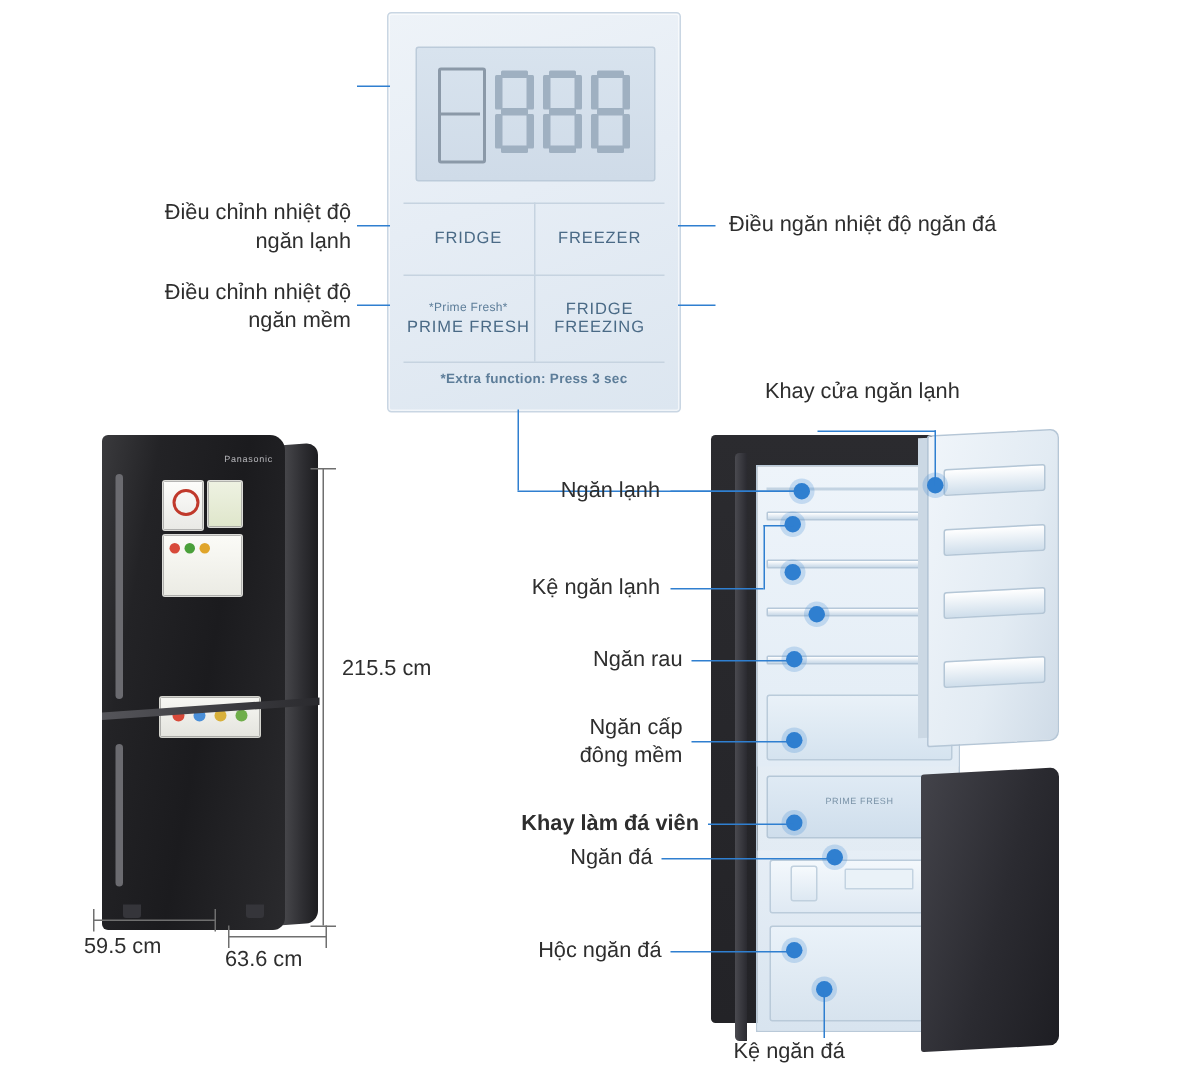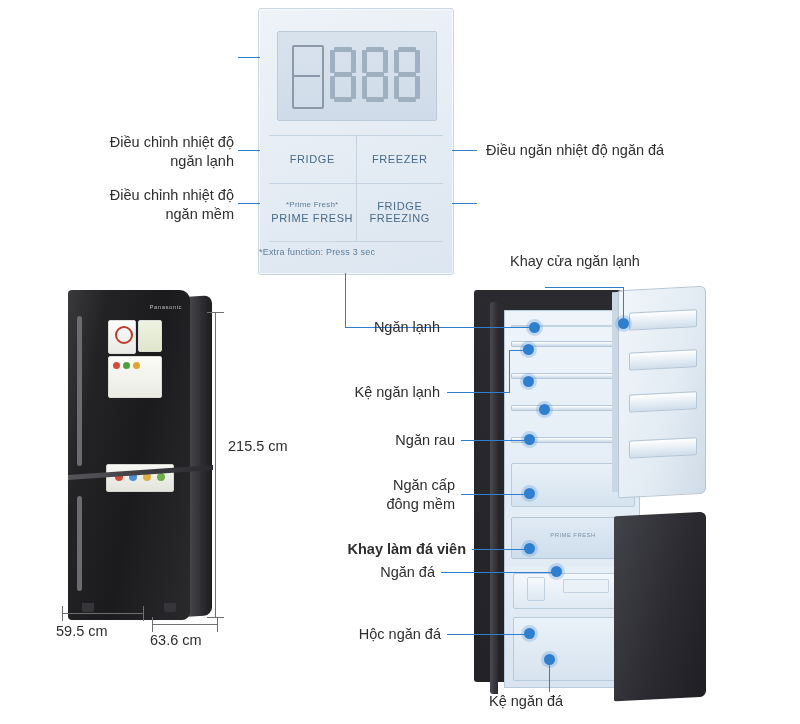--- a/index.html
+++ b/index.html
@@ -51,22 +51,22 @@
     position:absolute;left:10px;width:174px;height:1px;background:#c6d3e0;
   }
   .btn-row{position:absolute;left:10px;width:174px;display:flex;}
   .pbtn{
     flex:1;text-align:center;color:#4a6a86;font-size:11px;letter-spacing:.6px;
     display:flex;flex-direction:column;justify-content:center;align-items:center;
   }
   .pbtn .sub{font-size:8px;letter-spacing:.2px;color:#5d7d99;margin-bottom:3px;}
   .vdiv{width:1px;background:#c6d3e0;}
   .panel-foot{
-    position:absolute;left:0;top:238px;width:194px;
-    font-size:9px;color:#5d7d99;letter-spacing:.2px;
+    position:absolute;left:0;top:238px;width:194px;text-align:center;
+    font-size:9px;color:#5d7d99;letter-spacing:.2px;font-weight:bold;
   }
 
   
   .fridge-closed{position:absolute;left:62px;top:282px;width:160px;height:355px;}
   .fc-body{
     position:absolute;left:6px;top:8px;width:122px;height:330px;
     background:linear-gradient(100deg,#3a3a3d 0%, #232326 22%, #1b1b1e 55%, #2a2a2d 100%);
     border-radius:4px 10px 8px 4px;
   }
   .fc-side{

